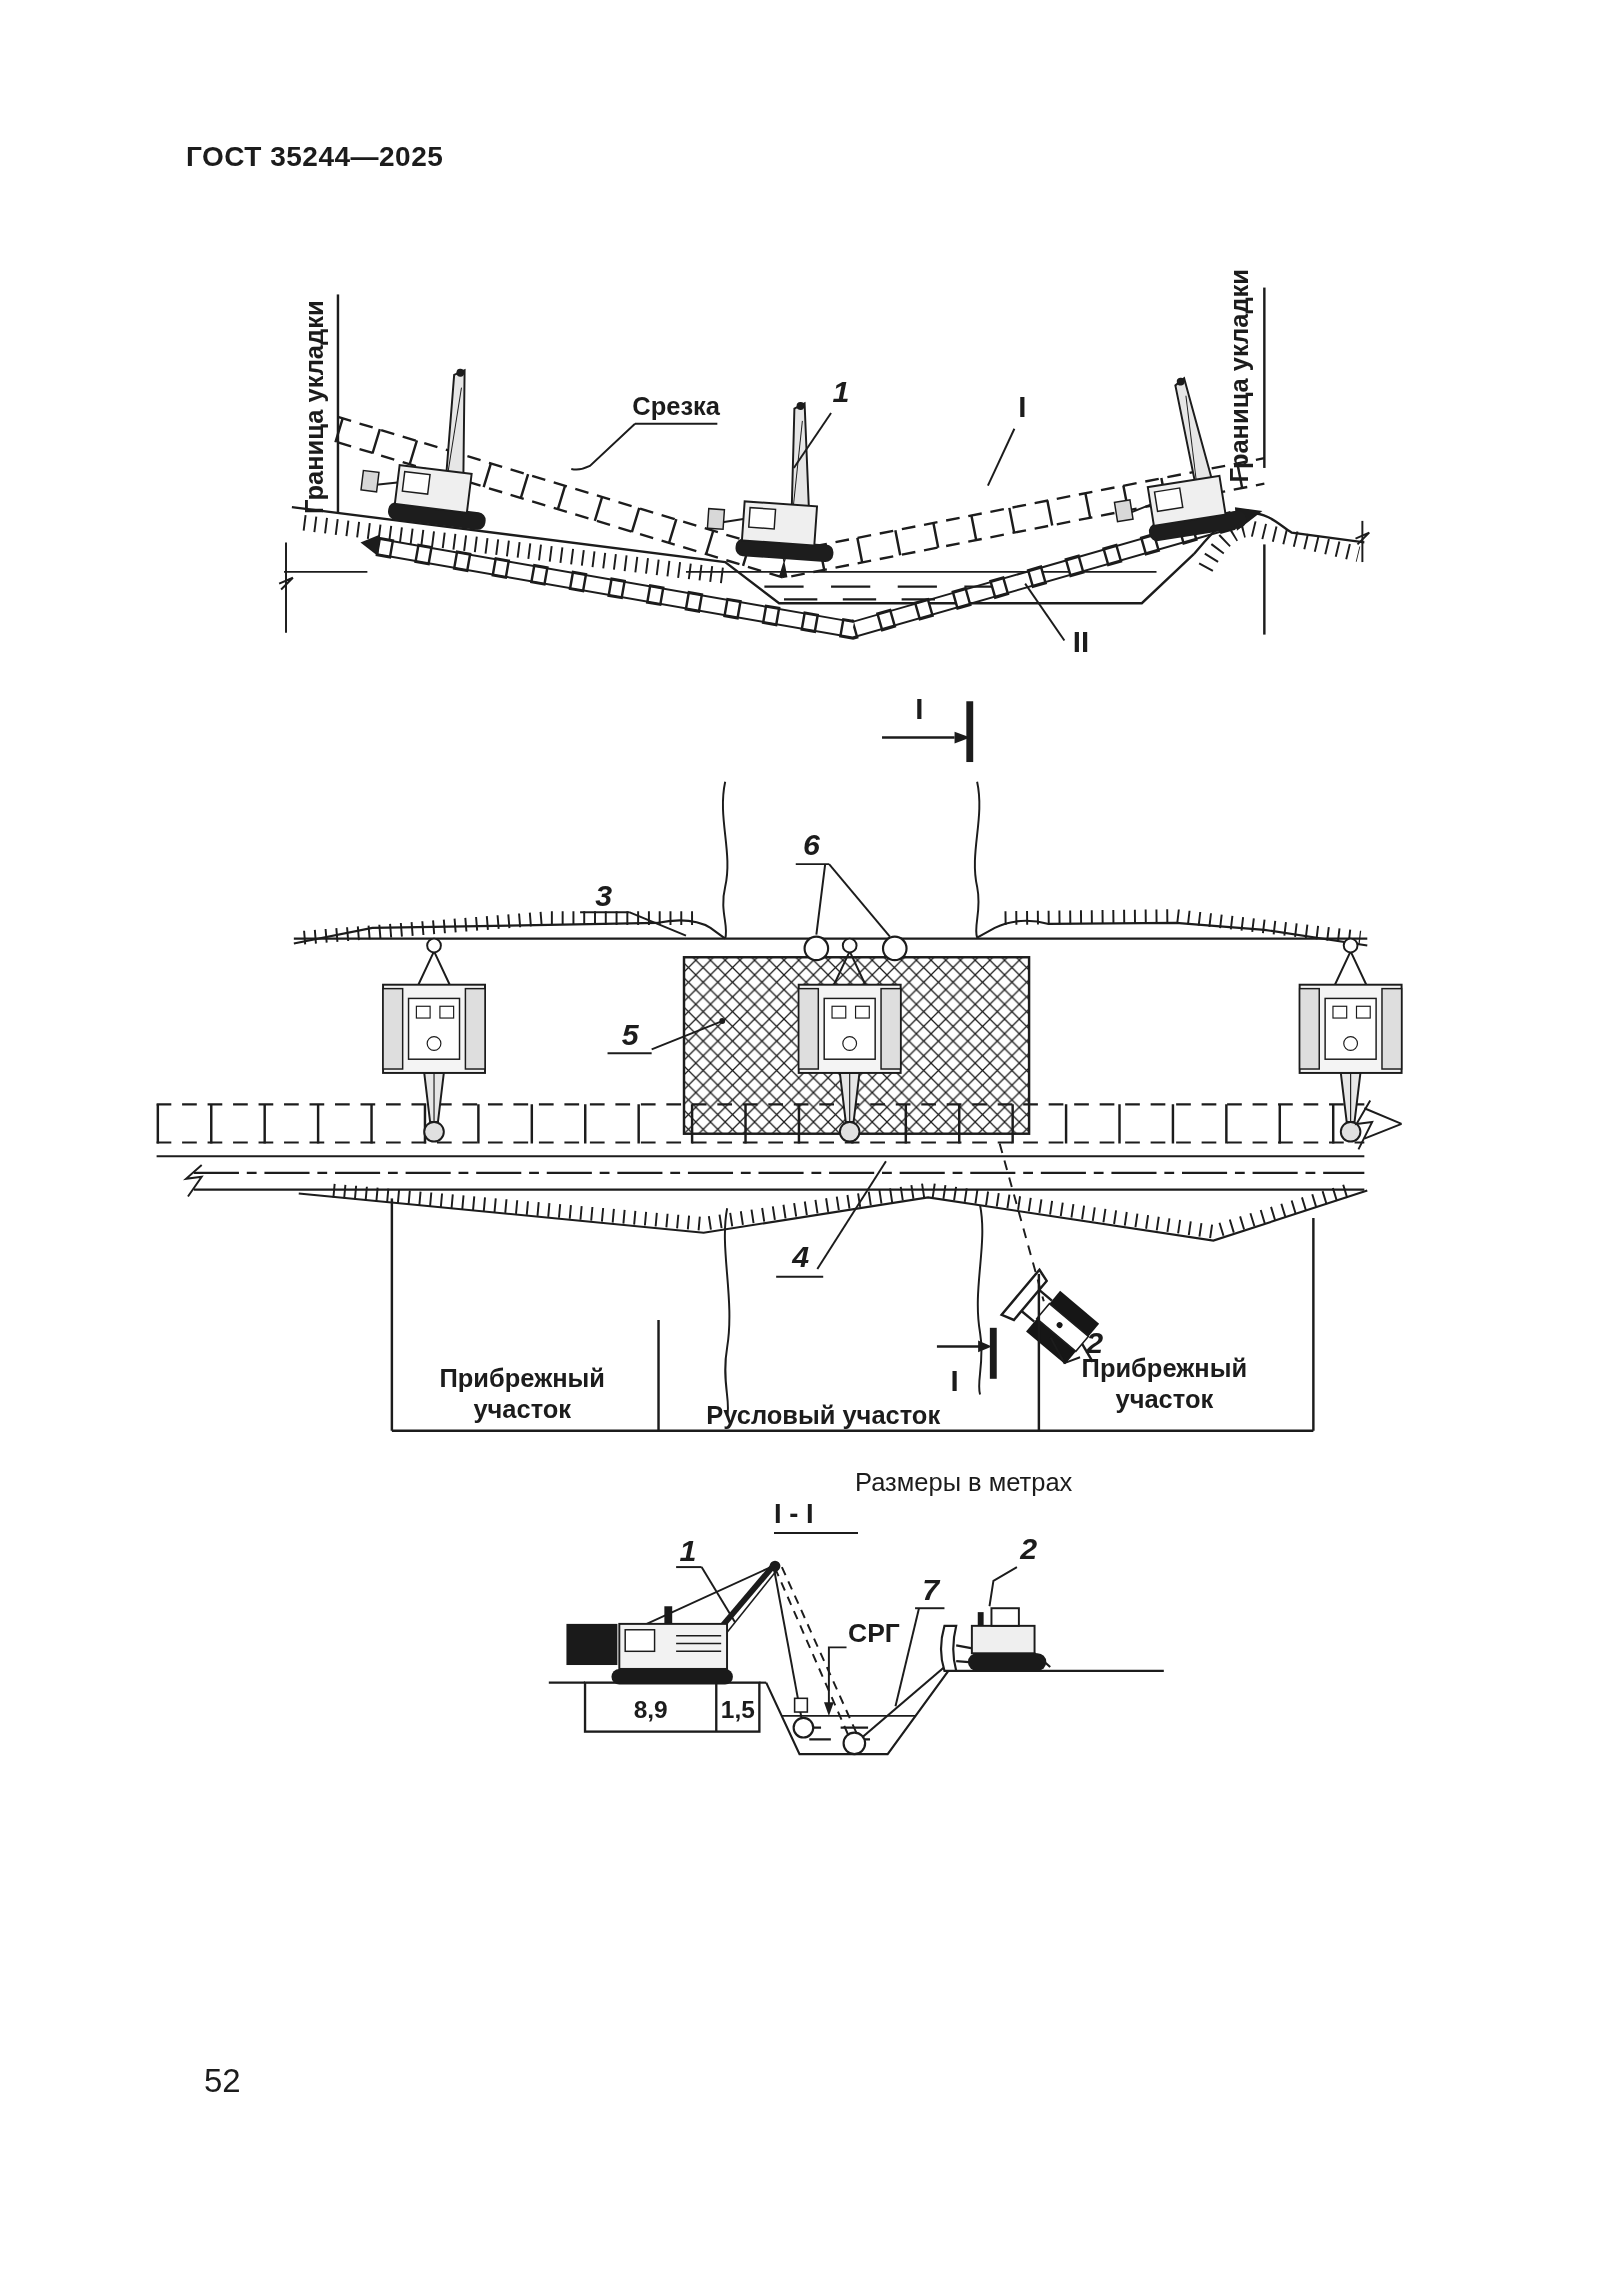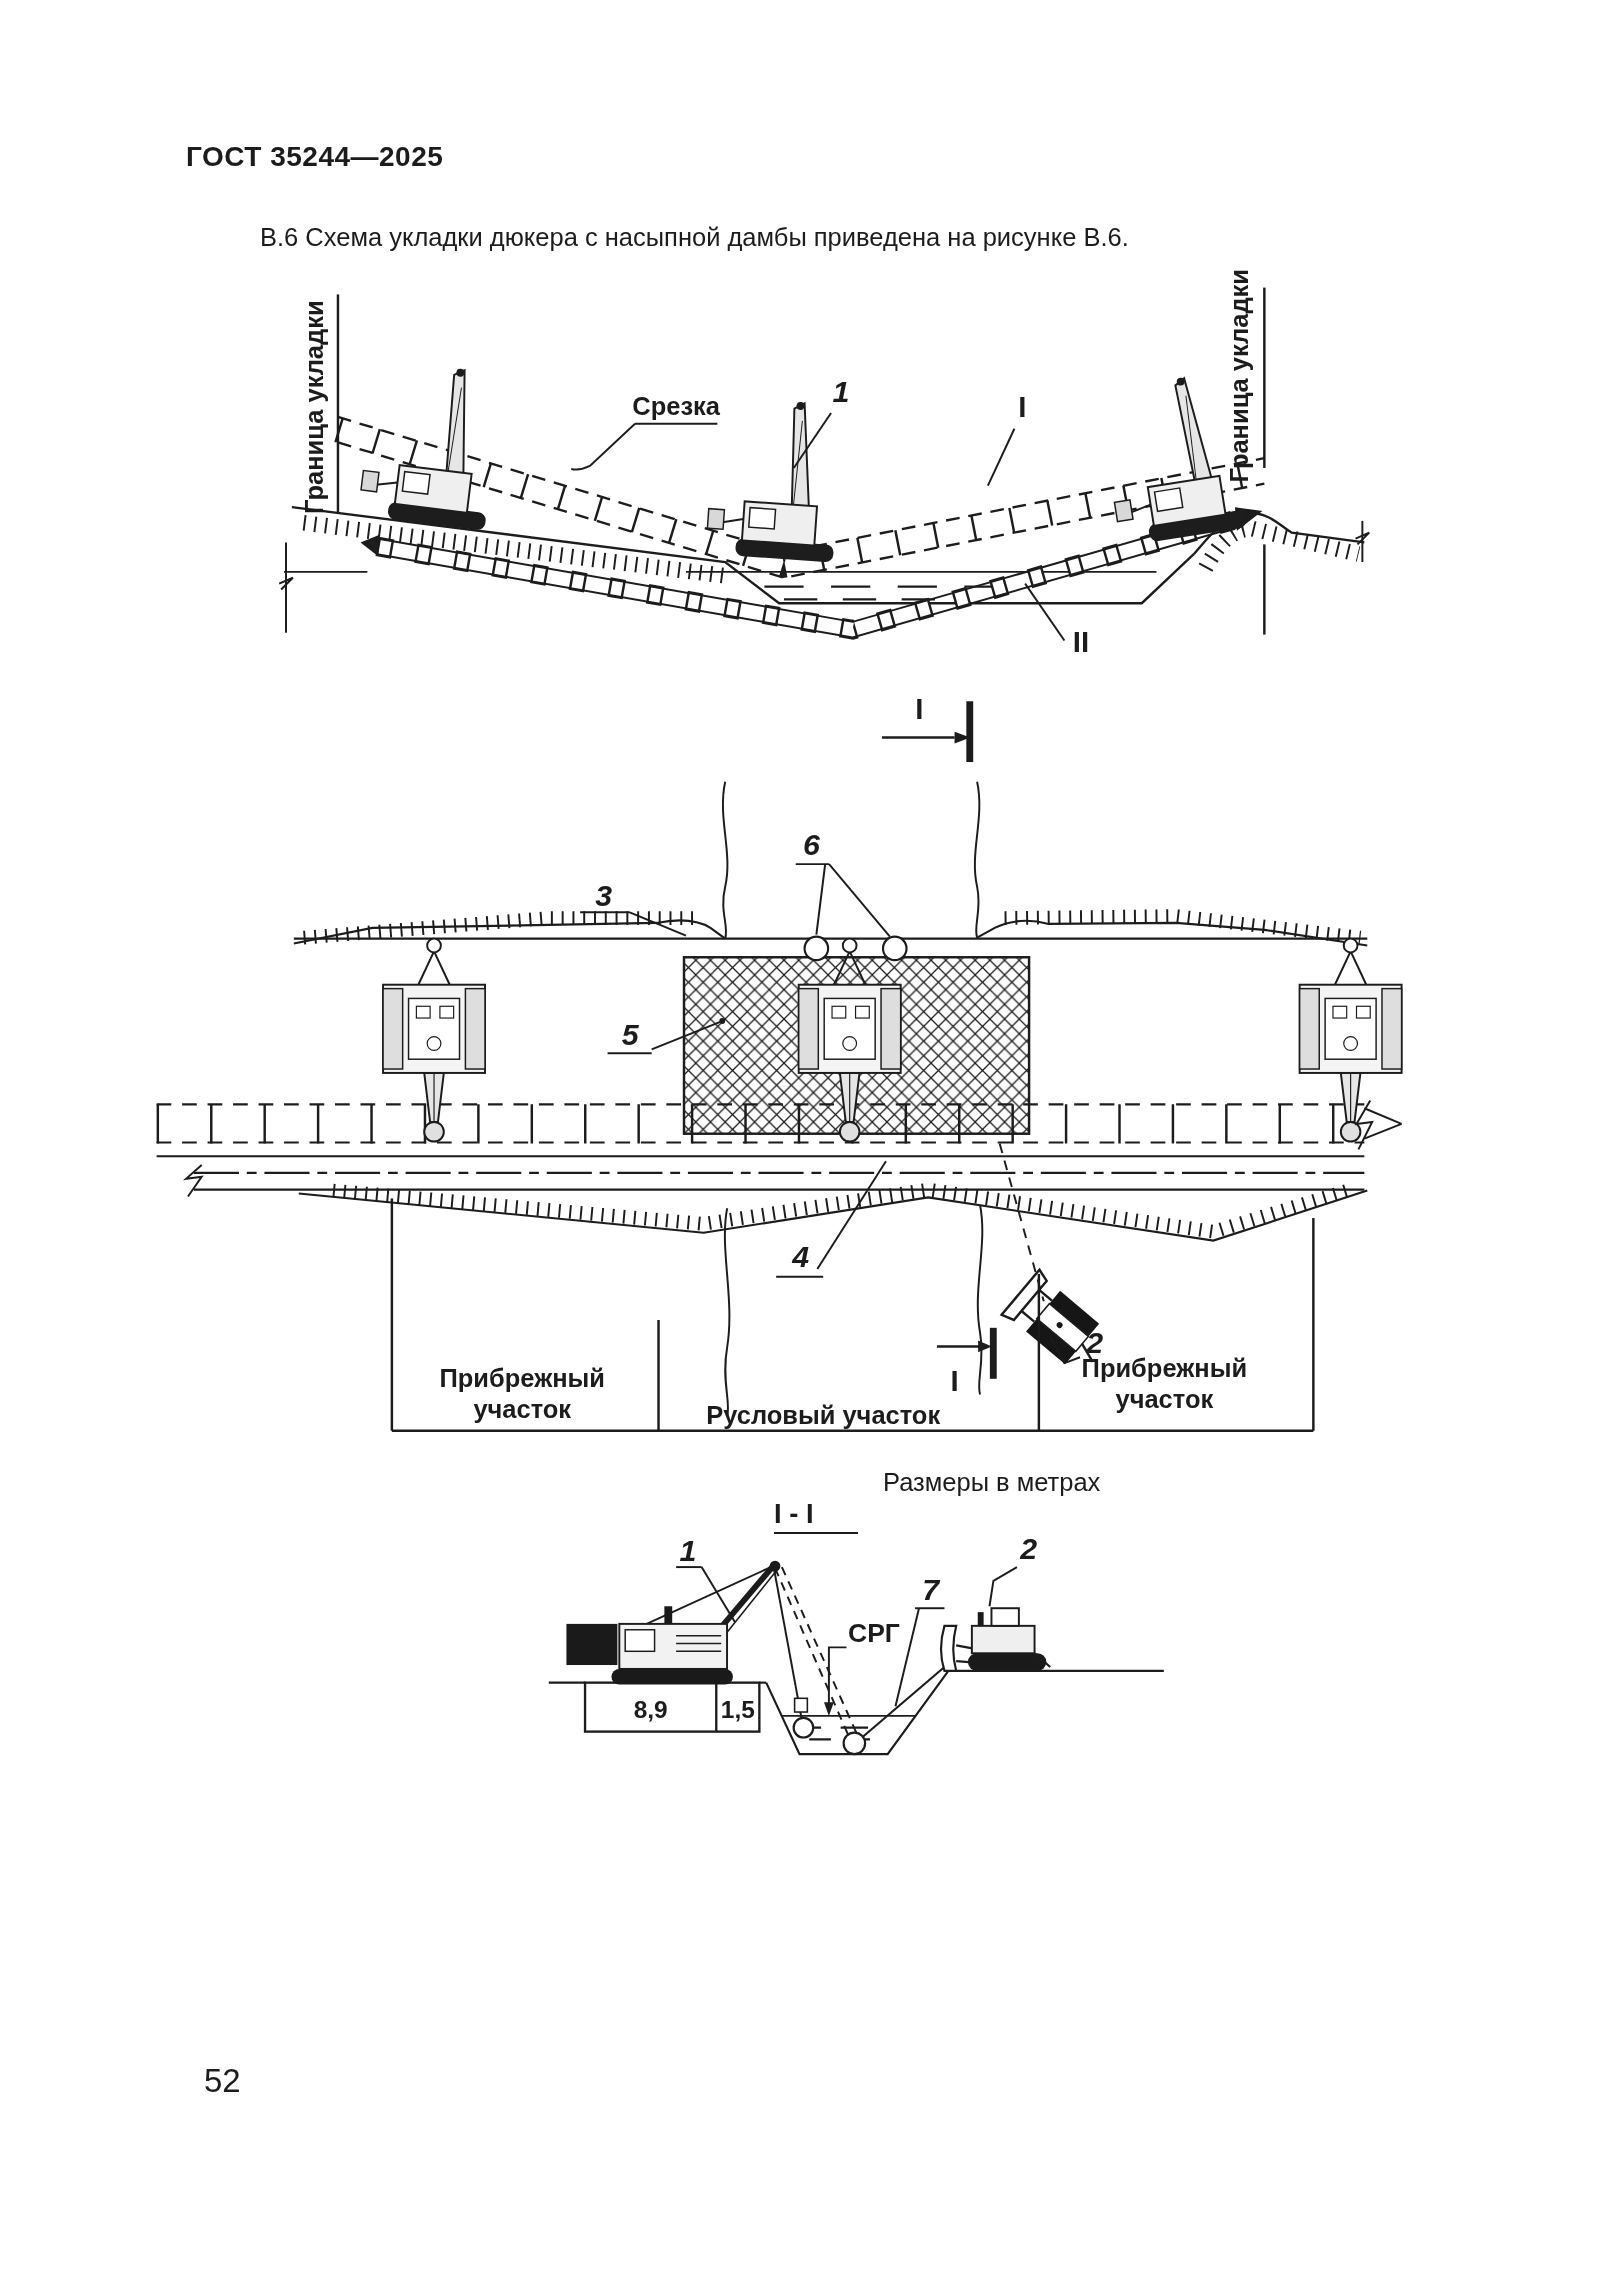--- a/index.html
+++ b/index.html
@@ -1,40 +1,39 @@
 <!DOCTYPE html>
 <html><head>
 <meta charset="utf-8">
 <style>
   html,body{margin:0;padding:0;background:#ffffff;}
   .page{position:relative;width:1621px;height:2293px;background:#ffffff;overflow:hidden;
         font-family:"Liberation Sans", sans-serif;color:#1c1c1c;}
   .hdr{position:absolute;left:186px;top:141px;font-size:28px;font-weight:bold;letter-spacing:0.5px;}
   .intro{position:absolute;left:260px;top:223px;font-size:25.5px;}
-  .units{position:absolute;left:855px;top:1468px;font-size:25.5px;margin-left:28px;}
+  .units{position:absolute;left:855px;top:1468px;font-size:25.5px;}
   .sectitle{position:absolute;left:774px;top:1498px;width:84px;
             font-size:27.4px;font-weight:bold;border-bottom:2.9px solid #1c1c1c;padding-bottom:2px;}
   .legend{position:absolute;left:88px;top:1778px;width:1445px;text-align:center;
           font-size:21px;line-height:26.5px;}
   .caption{position:absolute;left:88px;top:1847px;width:1445px;text-align:center;font-size:24.5px;}
   .pagenum{position:absolute;left:204px;top:2062px;font-size:33px;}
   svg{position:absolute;}
   svg text{font-family:"Liberation Sans", sans-serif;fill:#1c1c1c;}
   .num{font-size:31px;font-weight:bold;font-style:italic;}
   .lbl{font-size:26px;font-weight:bold;}
   .romn{font-size:30px;font-weight:bold;}
   .dim{font-size:25px;font-weight:bold;}
 </style>
 </head>
 <body>
 
 <div class="page">
 
   <div class="hdr">ГОСТ 35244—2025</div>
-  <div class="intro">В.6  Схема укладки дюкера с насыпной дамбы приведена на рисунке В.6.</div>
 
   <svg style="left:137px;top:260px" width="1294" height="510" viewBox="0 0 1320 520">
     <defs>
       <g id="pl-side">
         <polygon points="6,-14 26,-14 10,-158 0,-152" fill="#e6e6e6" stroke="#1c1c1c" stroke-width="2"></polygon>
         <line x1="5" y1="-28" x2="9" y2="-140" stroke="#1c1c1c" stroke-width="1"></line>
         <circle cx="6" cy="-155" r="4" fill="#1c1c1c"></circle>
         <rect x="-50" y="-16" width="100" height="18" rx="8" fill="#1d1d1d"></rect>
         <rect x="-44" y="-54" width="74" height="40" fill="#efefef" stroke="#1c1c1c" stroke-width="2"></rect>
         <rect x="-38" y="-48" width="26" height="20" fill="#ffffff" stroke="#1c1c1c" stroke-width="1.5"></rect>

